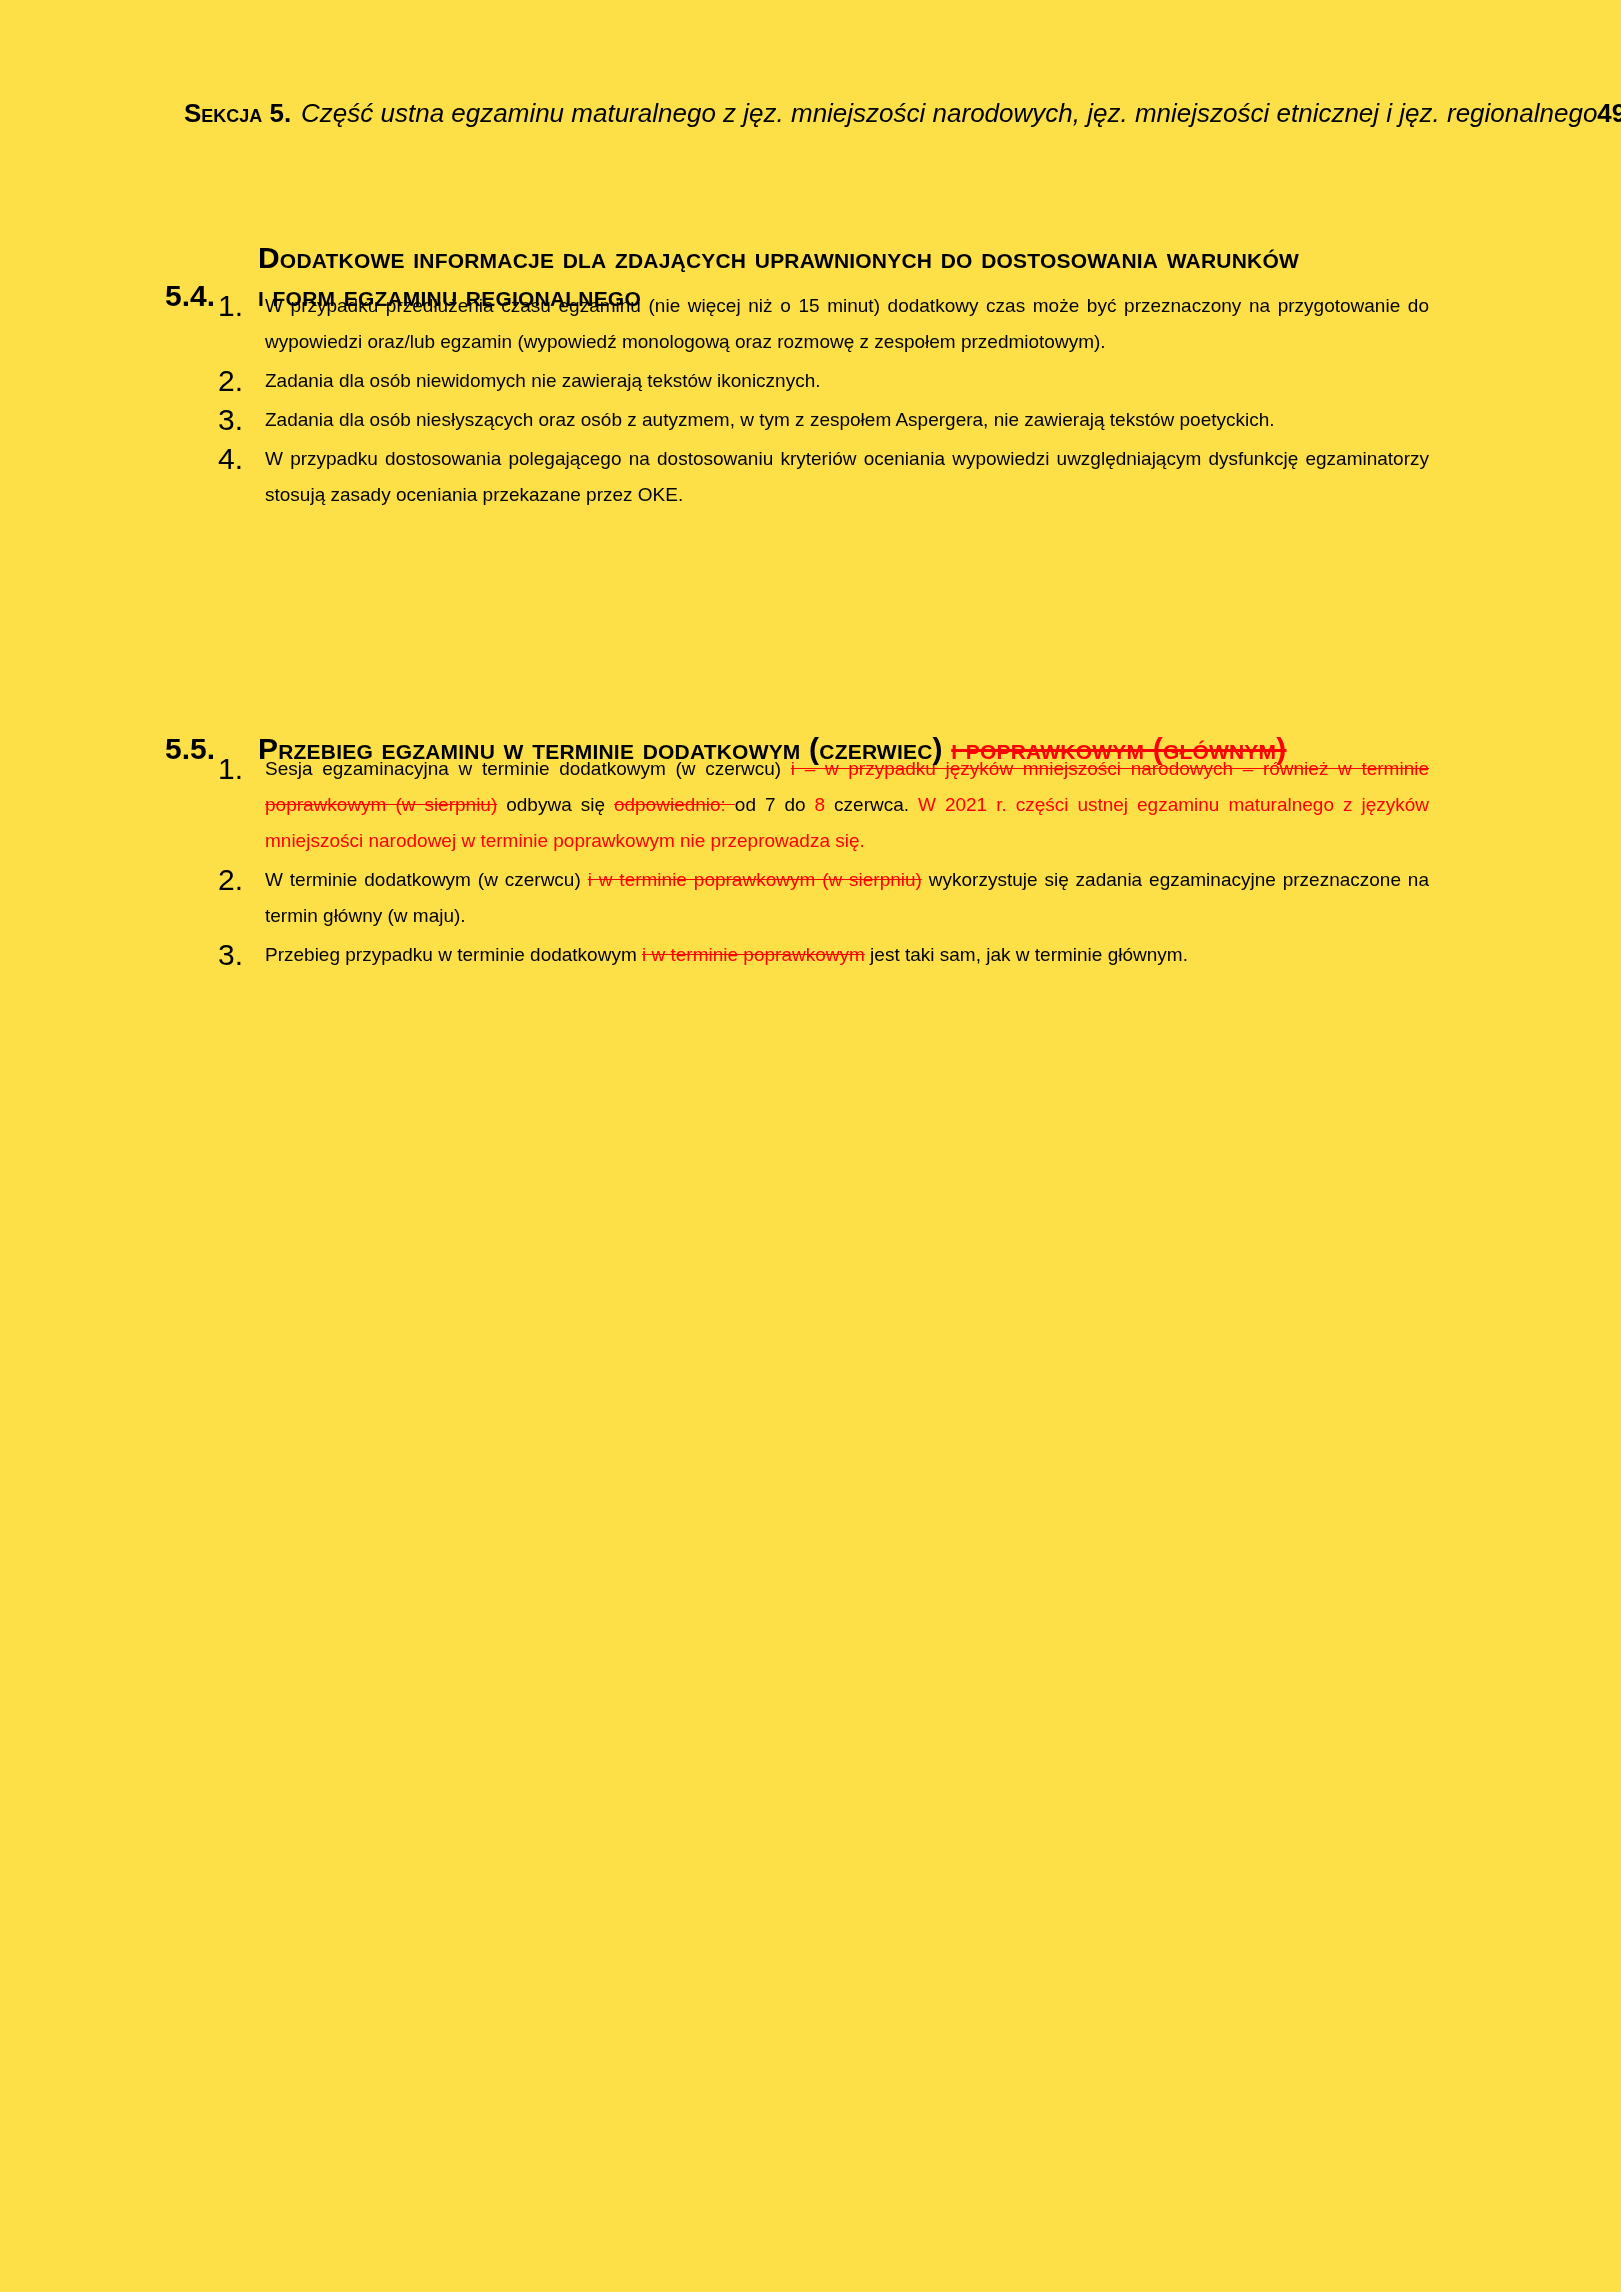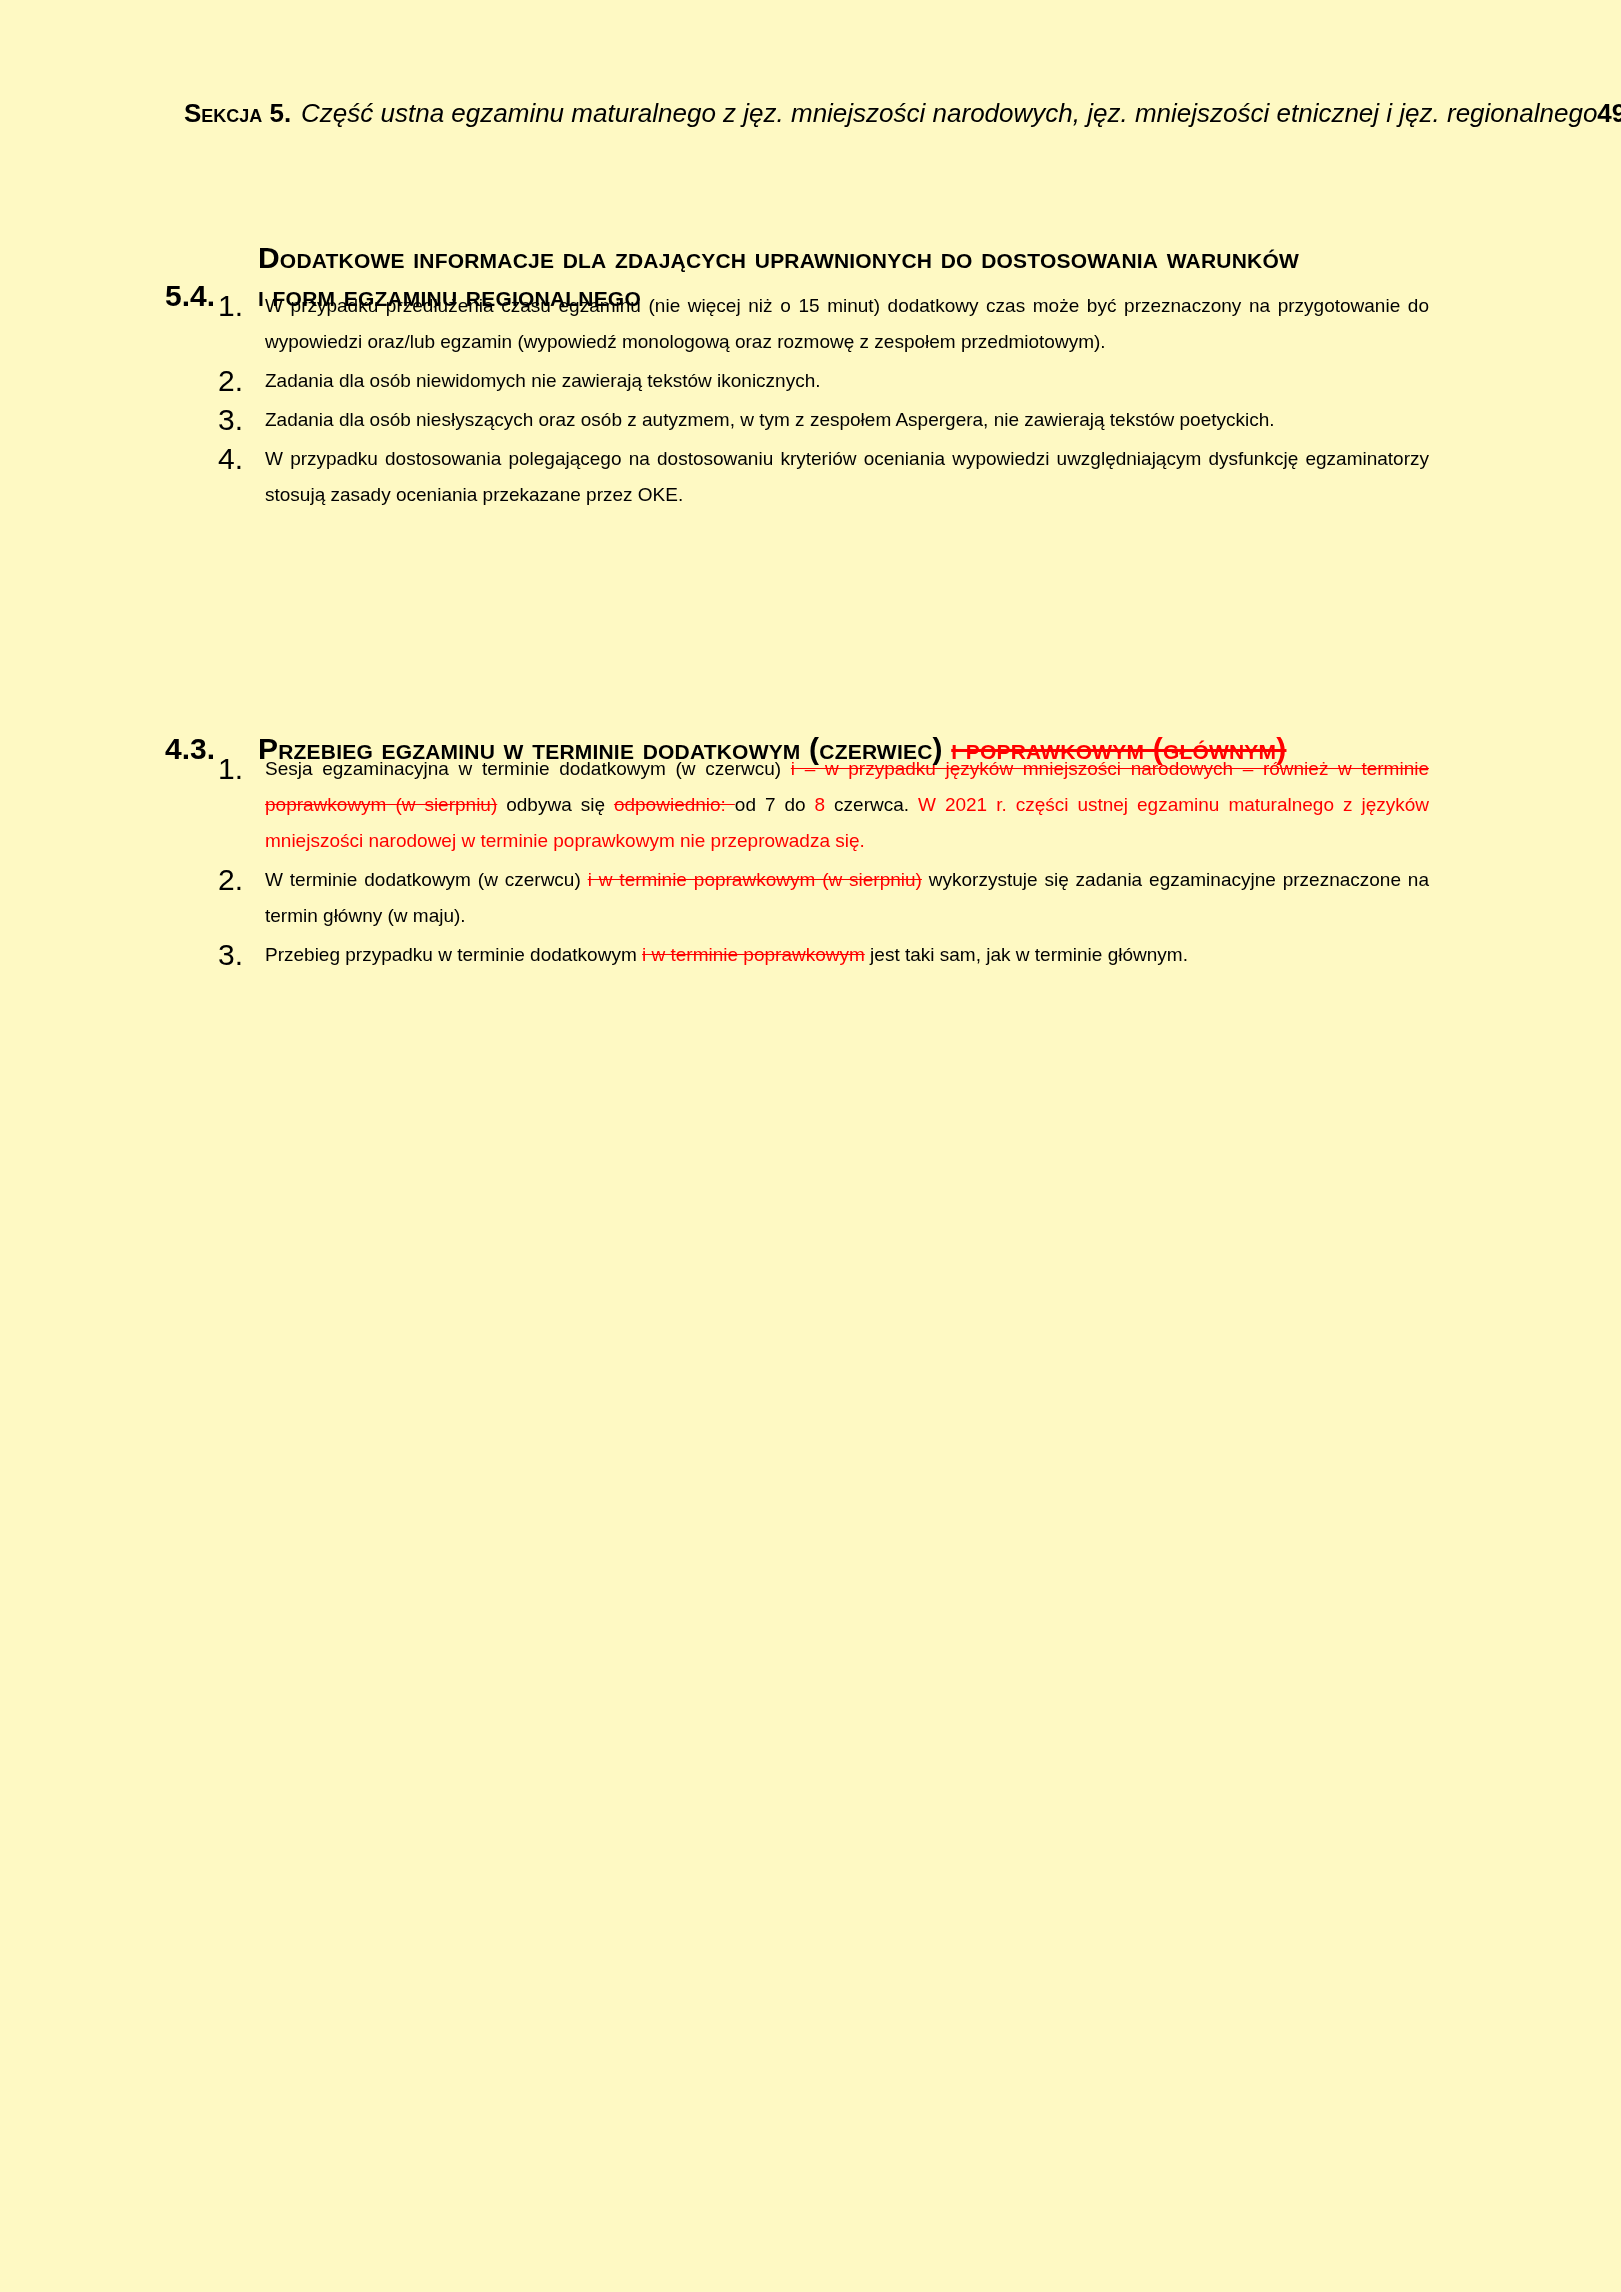--- a/index.html
+++ b/index.html
@@ -1,21 +1,21 @@
 <!DOCTYPE html>
 <html style="--accent-red: #ff0000;"><head>
 <meta charset="utf-8">
 <style>
   html, body { margin: 0; padding: 0; background: #808080; }
   .page {
     position: relative;
     width: 1621px;
     height: 2293px;
     margin: 0 auto;
-    background: #fef9c3;
+    background: #fde047;
     font-family: "Liberation Sans", sans-serif;
     color: #000000;
     overflow: hidden;
   }
 
   
   .doc-header {
     position: absolute;
     top: 98px;
     left: 184px;
@@ -109,21 +109,21 @@
       <span class="li-num">3.</span>
       <div class="li-text"><span class="run normal">Zadania dla osób niesłyszących oraz osób z autyzmem, w tym z zespołem Aspergera, nie zawierają tekstów poetyckich.</span></div>
     </div>
     <div class="li">
       <span class="li-num">4.</span>
       <div class="li-text"><span class="run normal">W przypadku dostosowania polegającego na dostosowaniu kryteriów oceniania wypowiedzi uwzględniającym dysfunkcję egzaminatorzy stosują zasady oceniania przekazane przez OKE.</span></div>
     </div>
   </div>
 
   <div class="sec-heading-row" id="heading-55">
-    <span class="sec-num">4.3.</span>
+    <span class="sec-num">5.5.</span>
     <span class="sec-title"><span class="run normal">Przebieg egzaminu w terminie dodatkowym (czerwiec) </span><span class="run red-strike">i poprawkowym (głównym)</span></span>
   </div>
 
   <div class="num-list" id="list-55">
     <div class="li">
       <span class="li-num">1.</span>
       <div class="li-text"><span class="run normal">Sesja egzaminacyjna w terminie dodatkowym (w czerwcu) </span><span class="run red-strike">i – w przypadku języków mniejszości narodowych – również w terminie poprawkowym (w sierpniu)</span><span class="run normal"> odbywa się </span><span class="run red-strike">odpowiednio: </span><span class="run normal">od 7 do </span><span class="run red">8</span><span class="run normal"> czerwca. </span><span class="run red">W 2021 r. części ustnej egzaminu maturalnego z języków mniejszości narodowej w terminie poprawkowym nie przeprowadza się.</span></div>
     </div>
     <div class="li">
       <span class="li-num">2.</span>

